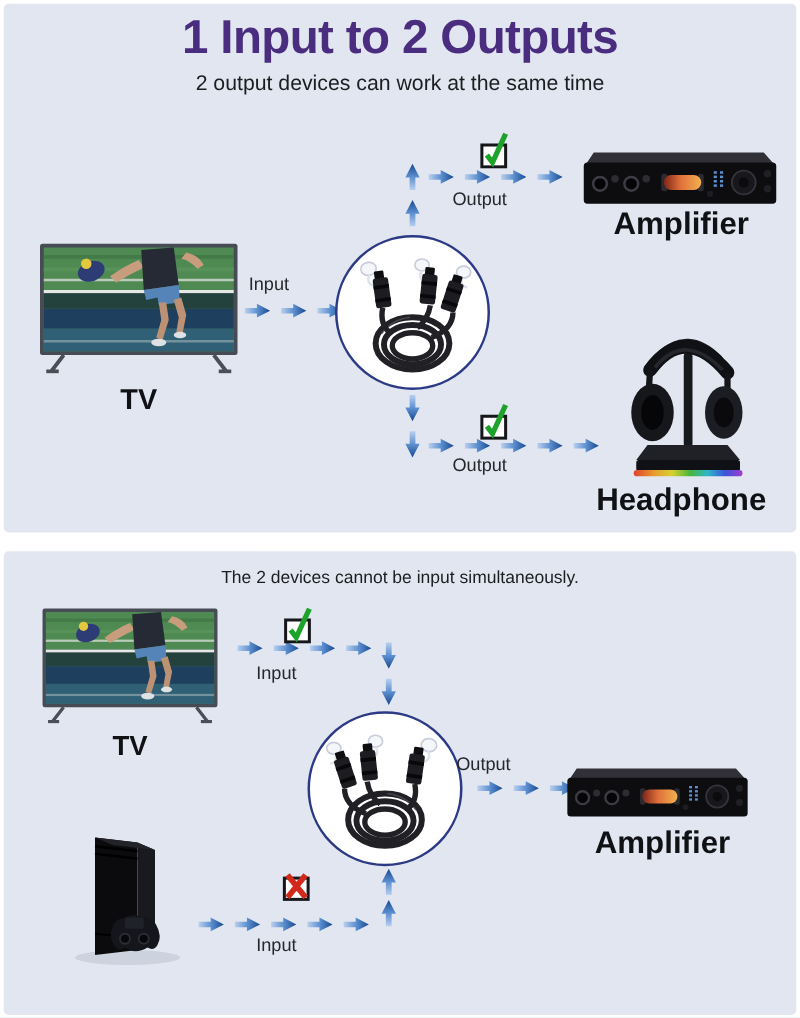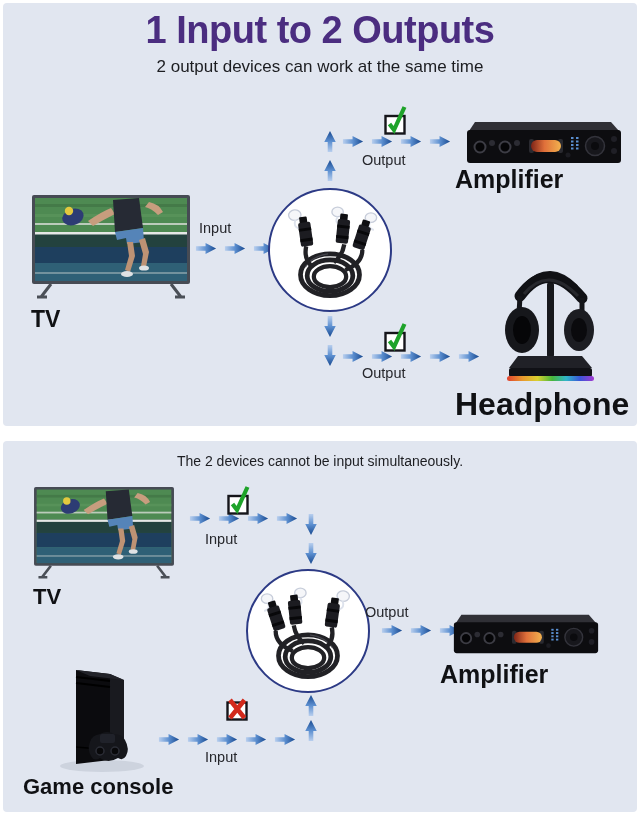--- a/index.html
+++ b/index.html
@@ -23,21 +23,21 @@
     color: var(--title-purple, #4b2d80);
   }
   .subtitle {
     width:100%; text-align:center; top:54px;
     font-size:17px; color: var(--text-dark, #1c1d21);
   }
   .panel2-title {
     width:100%; text-align:center; top:12px;
     font-size:14px; color: var(--text-dark, #1c1d21);
   }
-  .device-label { font-weight:700; color:#101114; text-align:left; }
+  .device-label { font-weight:700; color:#101114; text-align:center; }
   .flow-label { font-size:14.5px; color:#26272c; }
   .circle {
     border-radius:50%; background:#fff;
     border:2.5px solid var(--circle-border, #2c3a85);
     display:flex; align-items:center; justify-content:center;
   }
   .row { display:flex; gap:7px; }
   .mirror { transform: scaleX(-1); }
   svg { display:block; }
 </style>
@@ -293,21 +293,21 @@
         <use href="#sym-arrow-r"></use>
       </svg>
   </div>
   <svg class="abs" style="left:379px; top:318px" width="26" height="31">
       <use href="#sym-check"></use>
     </svg>
   <div class="abs flow-label" style="left:359px; top:362px; width:80px">Output</div>
   <svg class="abs" style="left:489px; top:249px" width="112" height="135">
       <use href="#sym-headphone"></use>
     </svg>
-  <div class="abs device-label" style="left:452px; top:383px; width:180px; font-size:32px">Headphone</div>
+  <div class="abs device-label" style="left:452px; top:383px; width:180px; font-size:25px">Headphone</div>
 </div>
 
 <div class="panel" id="panel-bottom">
   <div class="abs panel2-title">The 2 devices cannot be input simultaneously.</div>
 
   <svg class="abs" style="left:30px; top:45px" width="142" height="93">
       <use href="#sym-tv"></use>
     </svg>
   <div class="abs device-label" style="left:30px; top:143px; width:142px; font-size:22px">TV</div>
 
@@ -355,21 +355,20 @@
       </svg>
   </div>
   <svg class="abs" style="left:449px; top:170px" width="148" height="45">
       <use href="#sym-amp"></use>
     </svg>
   <div class="abs device-label" style="left:437px; top:219px; width:180px; font-size:25px">Amplifier</div>
 
   <svg class="abs" style="left:47px; top:226px" width="115" height="108">
       <use href="#sym-console"></use>
     </svg>
-  <div class="abs device-label" style="left:20px; top:333px; width:170px; font-size:22px">Game console</div>
   <div class="abs row" style="left:155px; top:292px">
     <svg width="22" height="13">
         <use href="#sym-arrow-r"></use>
       </svg>
     <svg width="22" height="13">
         <use href="#sym-arrow-r"></use>
       </svg>
     <svg width="22" height="13">
         <use href="#sym-arrow-r"></use>
       </svg>

